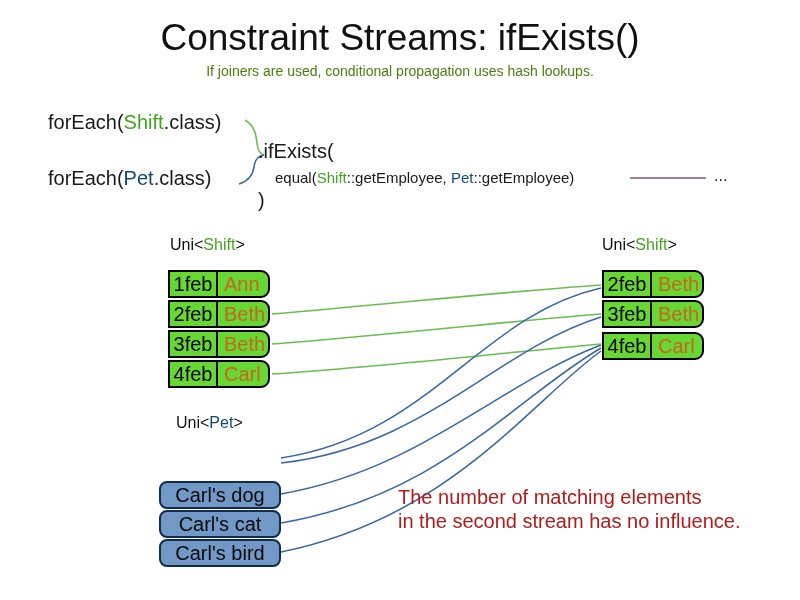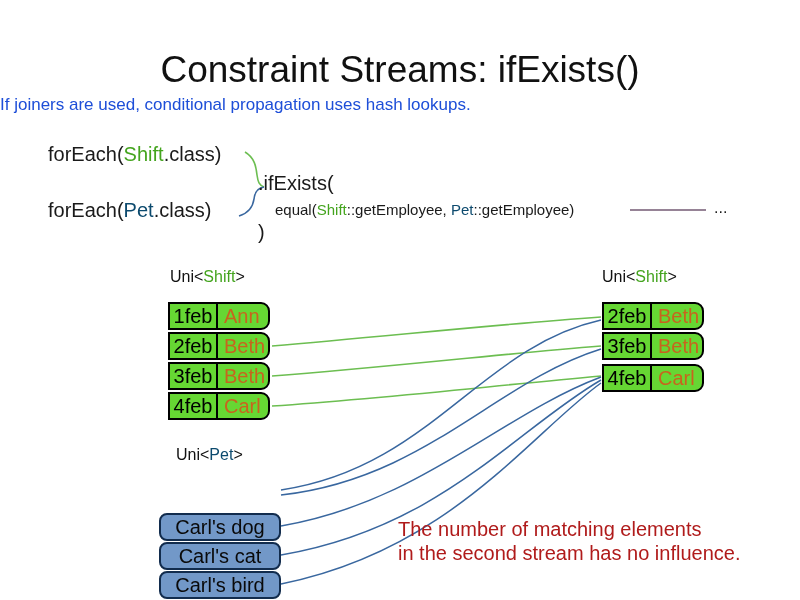--- a/index.html
+++ b/index.html
@@ -1,24 +1,24 @@
 <!DOCTYPE html>
 <html><head>
 <meta charset="utf-8">
 <style>
   html,body{margin:0;padding:0;}
   body{width:800px;height:600px;background:#ffffff;overflow:hidden;
        font-family:"Liberation Sans", sans-serif;color:#000;}
-  .canvas{position:relative;width:800px;height:420px;background:#fff;margin-top:32px;}
+  .canvas{position:relative;width:800px;height:420px;background:#fff;}
   svg.links{position:absolute;left:0;top:0;width:800px;height:600px;pointer-events:none;}
 
   .title{position:absolute;left:0;top:16px;width:800px;text-align:center;
          font-size:37px;line-height:44px;color:#111;}
-  .subtitle{position:absolute;left:0;top:63px;width:800px;
-            font-size:17px;color:#1d4ed8;}
+  .subtitle{position:absolute;left:0;top:63px;width:800px;text-align:center;
+            font-size:14px;color:#4d7c0f;}
 
   .code{position:absolute;font-size:20px;white-space:nowrap;color:#1a1a1a;}
   .code-small{position:absolute;font-size:15px;white-space:nowrap;color:#1a1a1a;}
   .cls-shift{color:#44a41e;text-align:center;}
   .cls-pet{color:#0c4a6e;}
   .ellipsis{position:absolute;font-size:16px;color:#1a1a1a;}
 
   .stream-label{position:absolute;font-size:16px;white-space:nowrap;color:#111;}
 
   .srow{position:absolute;width:98px;height:24px;background:#66d733;

